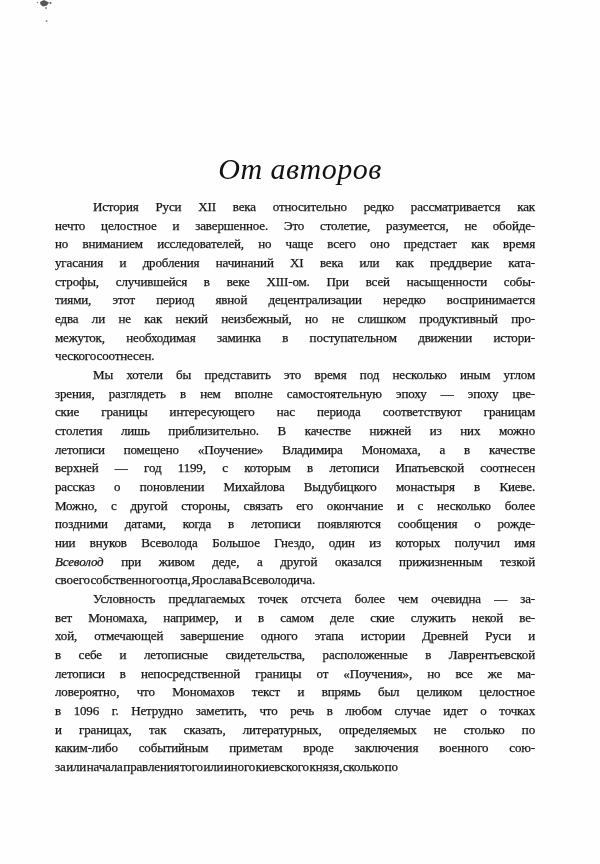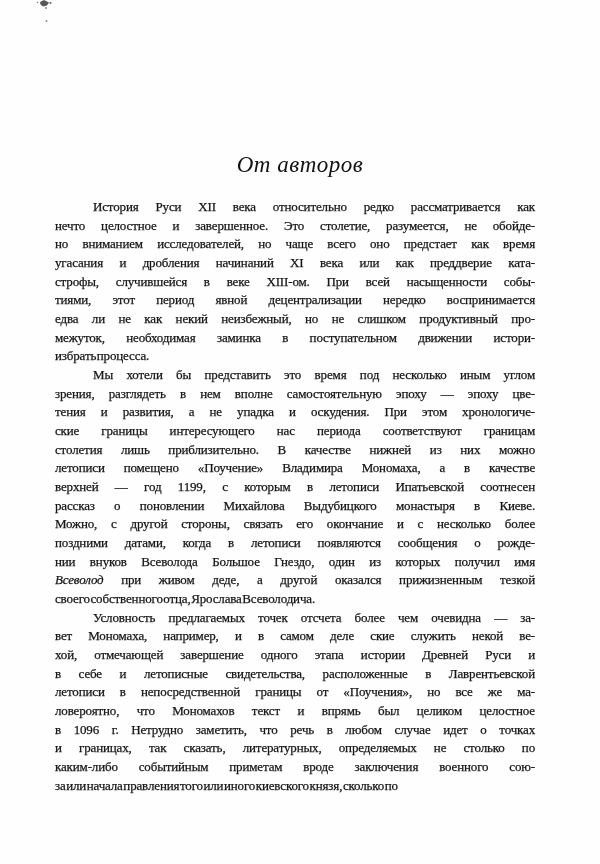--- a/index.html
+++ b/index.html
@@ -23,21 +23,21 @@
   }
   .title {
     position: absolute;
     left: 0;
     top: 152px;
     width: 600px;
     margin: 0;
     text-align: center;
     font-style: italic;
     font-weight: 500;
-    font-size: 23px;
+    font-size: 30px;
     letter-spacing: 0.5px;
     color: #121212;
   }
   .body-text {
     position: absolute;
     left: 55px;
     top: 198px;
     width: 480px;
     font-size: 13px;
     line-height: 18.67px;
@@ -77,24 +77,23 @@
 
   <div class="body-text">
       <div class="line first"><span>История Руси XII века относительно редко рассматривается как</span></div>
       <div class="line"><span>нечто целостное и завершенное. Это столетие, разумеется, не обойде-</span></div>
       <div class="line"><span>но вниманием исследователей, но чаще всего оно предстает как время</span></div>
       <div class="line"><span>угасания и дробления начинаний XI века или как преддверие ката-</span></div>
       <div class="line"><span>строфы, случившейся в веке XIII-ом. При всей насыщенности собы-</span></div>
       <div class="line"><span>тиями, этот период явной децентрализации нередко воспринимается</span></div>
       <div class="line"><span>едва ли не как некий неизбежный, но не слишком продуктивный про-</span></div>
       <div class="line"><span>межуток, необходимая заминка в поступательном движении истори-</span></div>
-      <div class="line last"><span>избрать процесса.</span></div>
+      <div class="line last"><span>ческого соотнесен.</span></div>
       <div class="line first"><span>Мы хотели бы представить это время под несколько иным углом</span></div>
       <div class="line"><span>зрения, разглядеть в нем вполне самостоятельную эпоху — эпоху цве-</span></div>
-      <div class="line"><span>тения и развития, а не упадка и оскудения. При этом хронологиче-</span></div>
       <div class="line"><span>ские границы интересующего нас периода соответствуют границам</span></div>
       <div class="line"><span>столетия лишь приблизительно. В качестве нижней из них можно</span></div>
       <div class="line"><span>летописи помещено «Поучение» Владимира Мономаха, а в качестве</span></div>
       <div class="line"><span>верхней — год 1199, с которым в летописи Ипатьевской соотнесен</span></div>
       <div class="line"><span>рассказ о поновлении Михайлова Выдубицкого монастыря в Киеве.</span></div>
       <div class="line"><span>Можно, с другой стороны, связать его окончание и с несколько более</span></div>
       <div class="line"><span>поздними датами, когда в летописи появляются сообщения о рожде-</span></div>
       <div class="line"><span>нии внуков Всеволода Большое Гнездо, один из которых получил имя</span></div>
       <div class="line"><i>Всеволод</i><span> при живом деде, а другой оказался прижизненным тезкой</span></div>
       <div class="line last"><span>своего собственного отца, Ярослава Всеволодича.</span></div>

